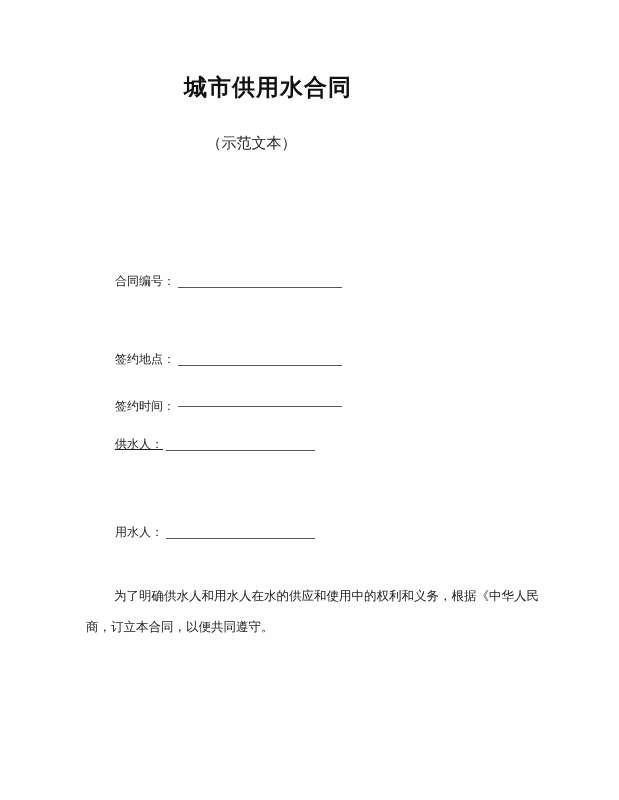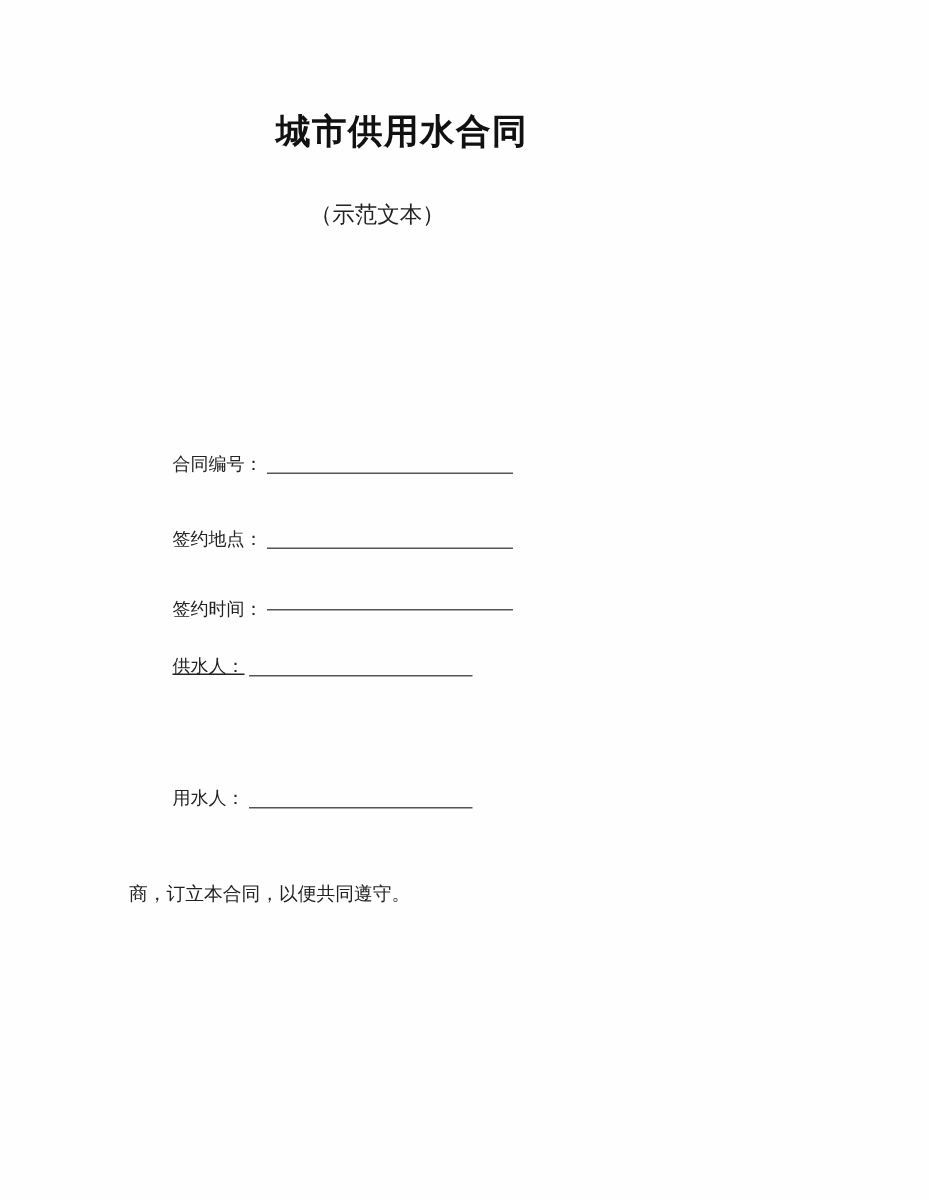--- a/index.html
+++ b/index.html
@@ -16,21 +16,21 @@
   .para p { margin: 0; }
   .indent { padding-left: 28px; }
 </style>
 </head>
 <body>
 
 <div>
   <div class="title">城市供用水合同</div>
   <div class="subtitle">（示范文本）</div>
 
-  <div class="field" style="top:273px;margin-top:28px;">
+  <div class="field" style="top:273px;">
     <span class="label">合同编号：</span>
     <span class="line" style="width:164px;"></span>
   </div>
 
   <div class="field" style="top:351px;text-align:right;">
     <span class="label">签约地点：</span>
     <span class="line" style="width:164px;"></span>
   </div>
 
   <div class="field" style="top:398px;align-items:center;">
@@ -42,15 +42,16 @@
     <span class="label">供水人：</span>
     <span class="line" style="width:149px;"></span>
   </div>
 
   <div class="field" style="top:524px;">
     <span class="label">用水人：</span>
     <span class="line" style="width:149px;"></span>
   </div>
 
   <div class="para" style="top:580px;">
+    <p class="indent">为了明确供水人和用水人在水的供应和使用中的权利和义务，根据《中华人民</p>
     <p>商，订立本合同，以便共同遵守。</p>
   </div>
 </div>
 
 </body></html>

